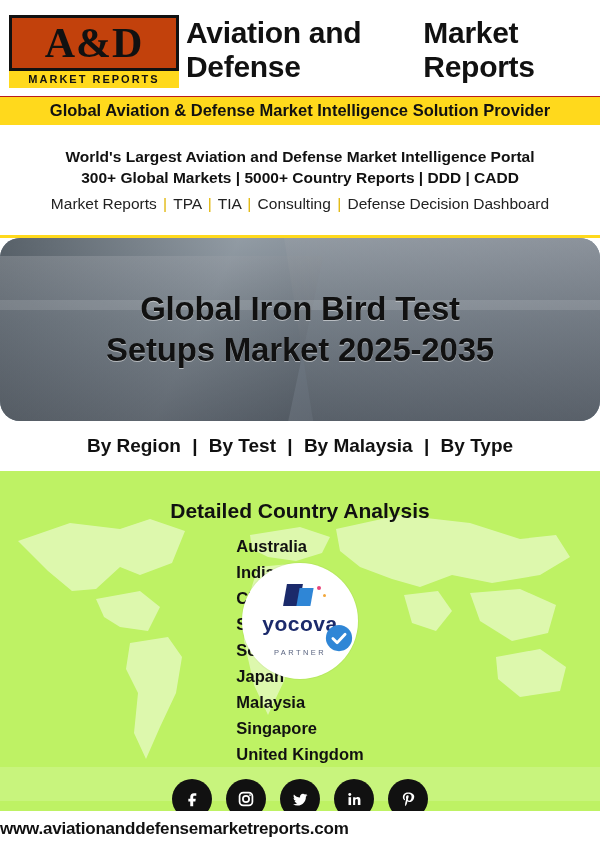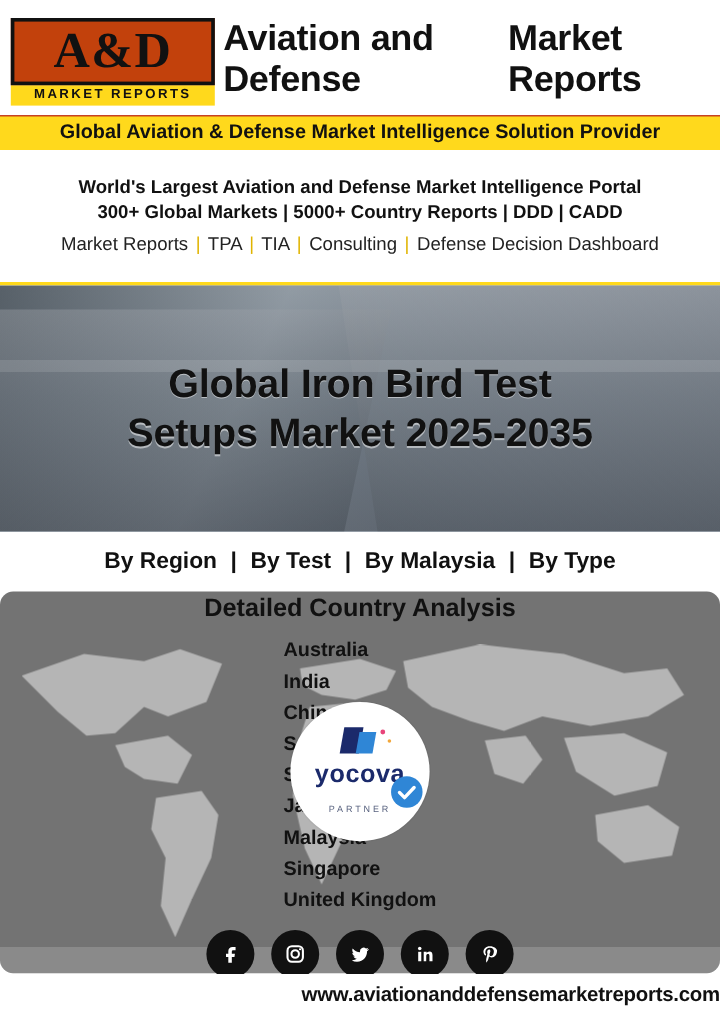--- a/index.html
+++ b/index.html
@@ -110,23 +110,24 @@
     font-size: 15.5px;
     color: #222;
     padding: 4px 0 22px 0;
     border-bottom: 3px solid #ffd91c;
   }
   .band-links .sep { color: #e0b400; padding: 0 2px; }
 
   
   .hero {
     position: relative;
-    height: 205px;
+    height: 183px;
     overflow: hidden;
     background: #7b8a99;
+    border-radius: 20px;
   }
   .hero-photo {
     position: absolute; inset: 0;
     background:
       linear-gradient(115deg, rgba(40,50,60,0.55) 0%, rgba(150,160,170,0.25) 35%, rgba(90,100,115,0.45) 70%, rgba(60,70,85,0.6) 100%),
       linear-gradient(to bottom, #8e9aa6 0%, #6d7b8a 45%, #59636f 100%);
     filter: saturate(0.8);
   }
   .hero-photo::before {
     content: "";
@@ -176,24 +177,23 @@
     font-weight: bold;
     color: #111;
     padding: 14px 0 14px 0;
   }
   .segments .bar { color: #111; padding: 0 6px; font-weight: bold; }
 
   
   .country-section {
     position: relative;
     flex: 1;
-    background: #737373;
+    background: #bef264;
     overflow: hidden;
-    padding-top: 2px;
-    border-radius: 11px;
+    padding-top: 28px;
   }
   .worldmap {
     position: absolute;
     inset: 0;
     opacity: 0.5;
     pointer-events: none;
   }
   .country-title {
     position: relative;
     text-align: center;
@@ -290,21 +290,21 @@
     background: #111;
     display: flex;
     align-items: center;
     justify-content: center;
     color: #ffd91c;
   }
 
   
   .footer {
     background: #ffffff;
-    text-align: right;
+    text-align: left;
     padding: 8px 0 10px 0;
   }
   .footer-url {
     font-size: 17px;
     font-weight: bold;
     color: #111;
     letter-spacing: -0.2px;
   }
 </style>
 </head>

